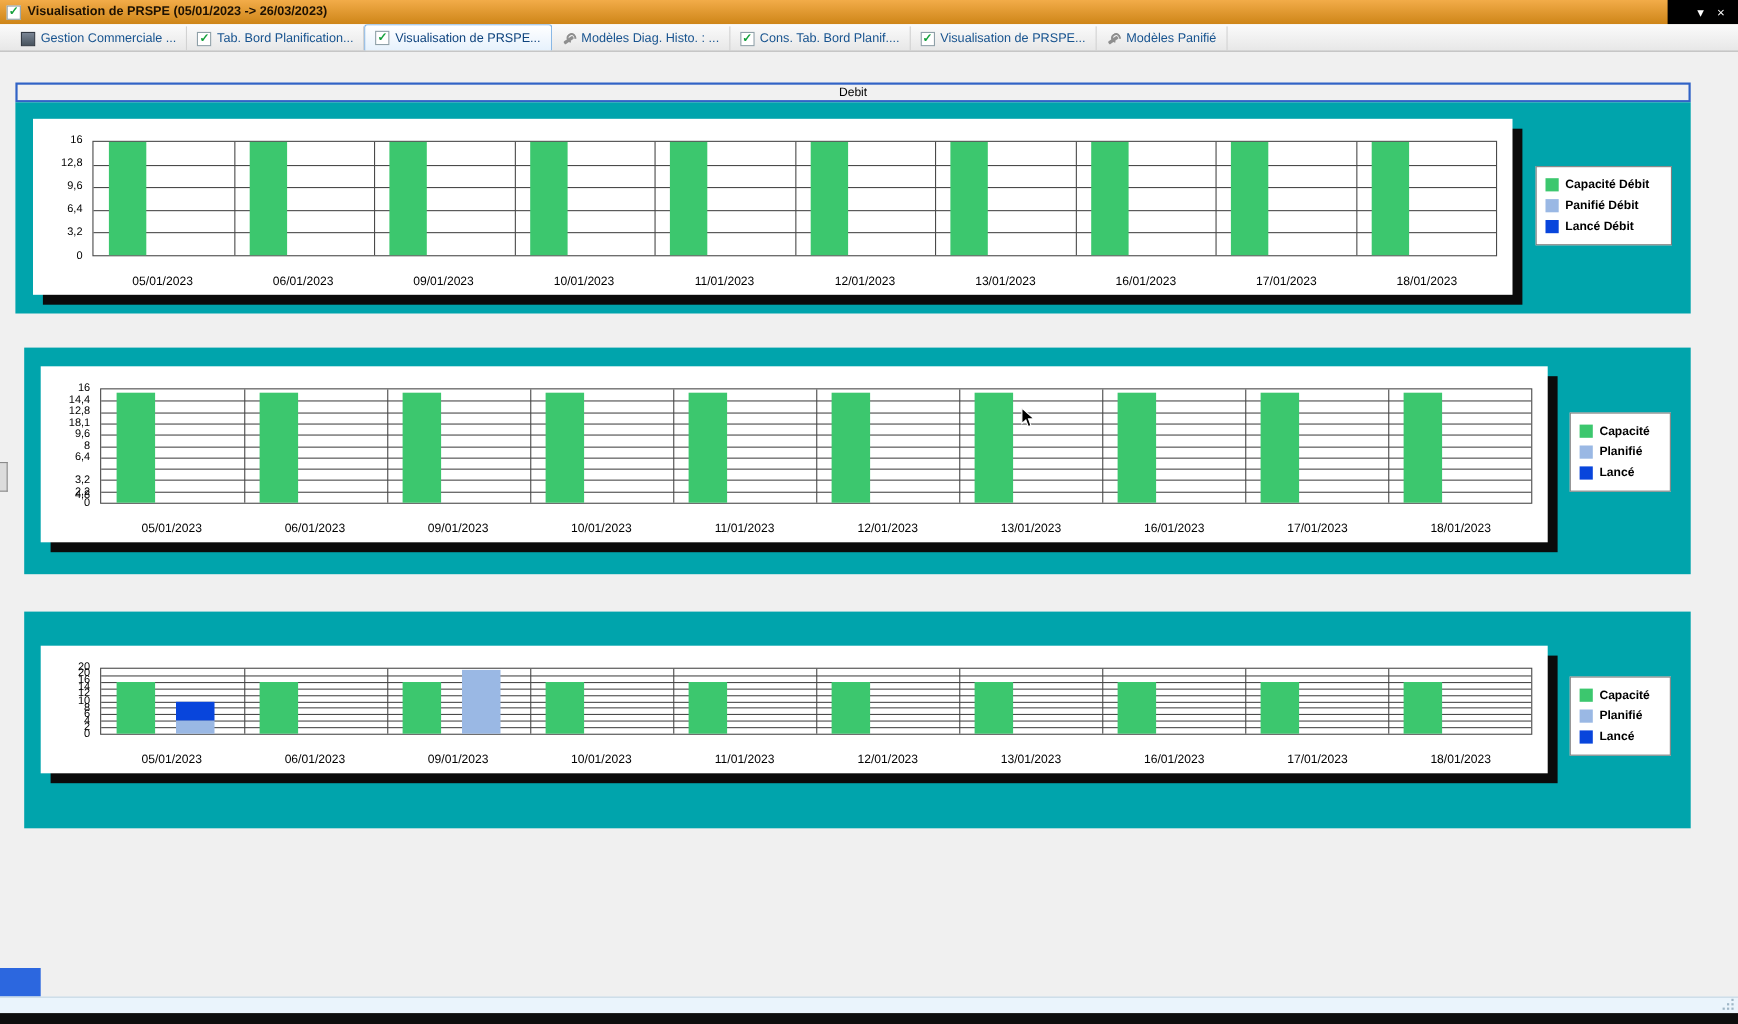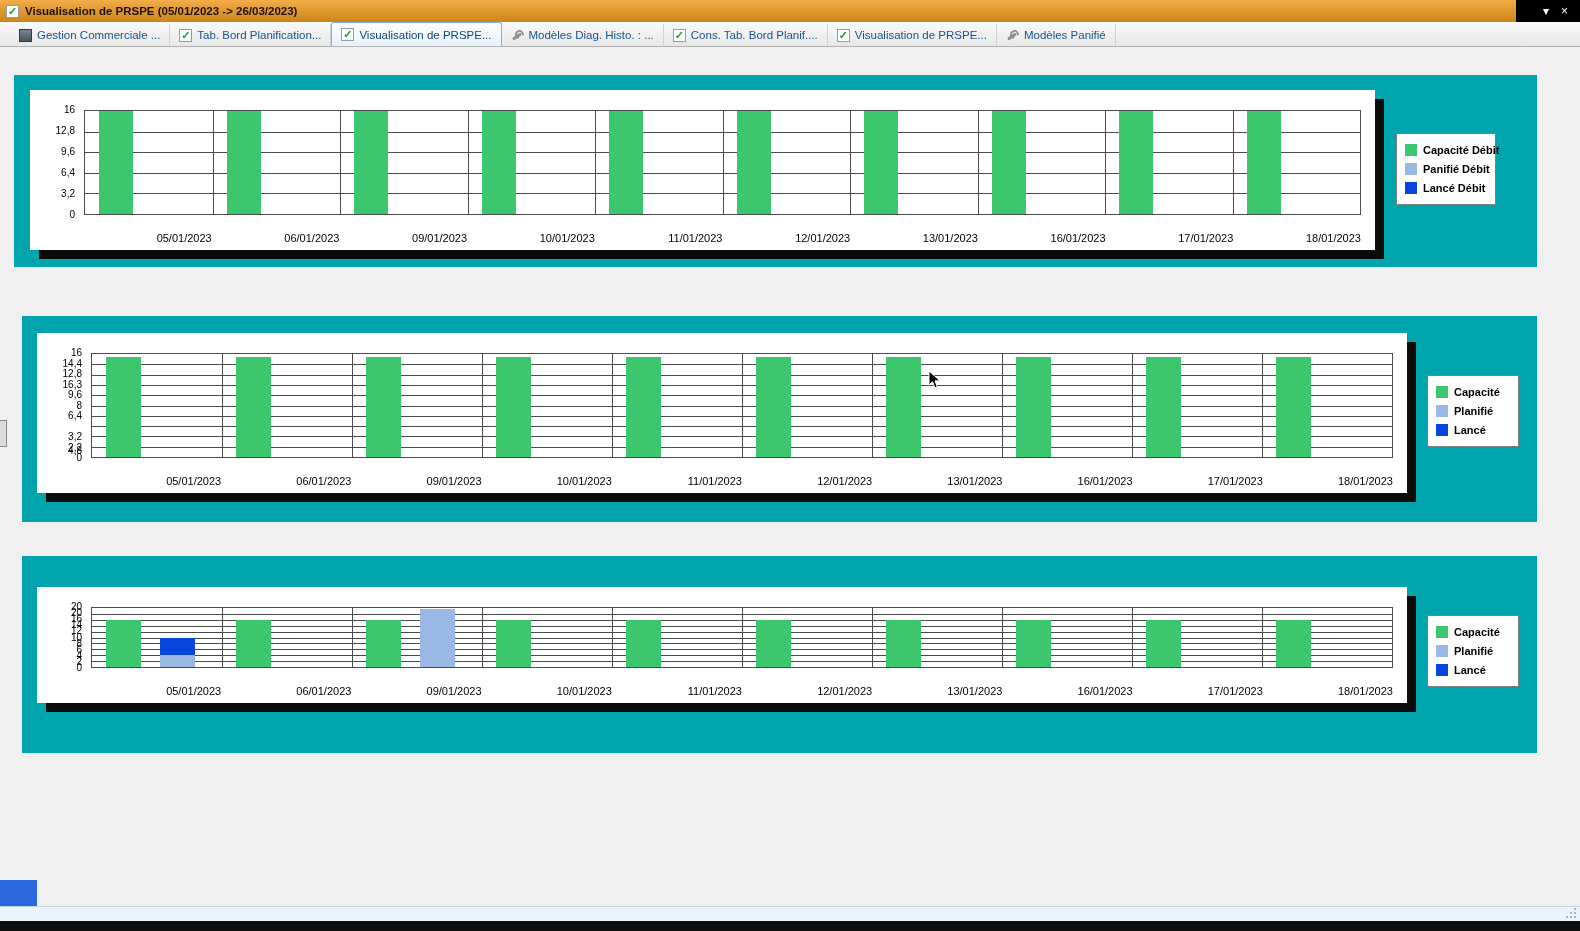--- a/index.html
+++ b/index.html
@@ -43,21 +43,21 @@
 
   .chartbox { position:absolute; background:#fff; box-shadow:9px 9px 0 0 #0B0B0B; }
   .plot { position:absolute; left:54px; right:14px; top:20px; bottom:35px; border:1px solid #4A4A4A; background:#fff; }
   .gridline { position:absolute; left:0; right:0; height:0; border-top:1px solid #4A4A4A; }
   .vline { position:absolute; top:0; bottom:0; width:0; border-left:1px solid #4A4A4A; }
   .group { position:absolute; top:0; bottom:0; }
   .bar { position:absolute; width:27%; }
   .yaxis { position:absolute; left:0; width:50px; top:20px; bottom:35px; }
   .ytick { position:absolute; right:5px; transform:translateY(-50%); font-size:10px; line-height:10px; color:#000; white-space:nowrap; }
   .xaxis { position:absolute; left:54px; right:14px; bottom:4px; height:16px; }
-  .xtick { position:absolute; top:2px; text-align:right; font-size:11px; color:#000; }
+  .xtick { position:absolute; top:2px; text-align:center; font-size:11px; color:#000; }
 
   .legend { position:absolute; background:#fff; border:1px solid #7E7E7E; padding:10px 8px;
     display:flex; flex-direction:column; gap:7px; }
   .legend-row { display:flex; align-items:center; gap:6px; }
   .swatch { width:12px; height:12px; flex:0 0 12px; }
   .legend-label { font-size:11px; font-weight:bold; color:#000; white-space:nowrap; }
 
   
   #blueblock { position:absolute; left:0; top:880px; width:37px; height:26px; background:var(--blueblock,#2C67DF); }
   #statusbar { position:absolute; left:0; top:906px; width:100%; height:15px; background:#EAF4FC; border-top:1px solid #C2D4E2; }
@@ -108,20 +108,23 @@
       </div>
       <div class="tab">
         <span class="tabicon wrench-icon"></span>
         <span class="tablabel">Modèles Panifié</span>
       </div>
     </div>
 
   <div id="client" style="position:absolute;left:0;top:47px;width:100%;height:859px;">
 
     <div class="panel" style="left:14px;top:28px;width:1523px;">
+      <div class="panel-header focused">
+        <span class="panel-title">Debit</span>
+      </div>
       <div class="panel-body" style="height:192px;">
         <div class="chartbox" style="left:16px;top:15px;width:1345px;height:160px;">
           <div class="yaxis">
               <div class="ytick" style="top: 0%;">16</div>
               <div class="ytick" style="top: 20%;">12,8</div>
               <div class="ytick" style="top: 40%;">9,6</div>
               <div class="ytick" style="top: 60%;">6,4</div>
               <div class="ytick" style="top: 80%;">3,2</div>
               <div class="ytick" style="top: 100%;">0</div>
             </div>
@@ -176,21 +179,21 @@
               <div class="xtick" style="left: 20%; width: 10%;">09/01/2023</div>
               <div class="xtick" style="left: 30%; width: 10%;">10/01/2023</div>
               <div class="xtick" style="left: 40%; width: 10%;">11/01/2023</div>
               <div class="xtick" style="left: 50%; width: 10%;">12/01/2023</div>
               <div class="xtick" style="left: 60%; width: 10%;">13/01/2023</div>
               <div class="xtick" style="left: 70%; width: 10%;">16/01/2023</div>
               <div class="xtick" style="left: 80%; width: 10%;">17/01/2023</div>
               <div class="xtick" style="left: 90%; width: 10%;">18/01/2023</div>
             </div>
         </div>
-        <div class="legend" style="left:1382px;top:58px;width:100px;">
+        <div class="legend" style="left:1382px;top:58px;width:124px;">
             <div class="legend-row">
               <div class="swatch" style="background: rgb(60, 199, 110);"></div>
               <div class="legend-label">Capacité Débit</div>
             </div>
             <div class="legend-row">
               <div class="swatch" style="background: rgb(154, 184, 228);"></div>
               <div class="legend-label">Panifié Débit</div>
             </div>
             <div class="legend-row">
               <div class="swatch" style="background: rgb(8, 69, 220);"></div>
@@ -200,21 +203,21 @@
       </div>
     </div>
 
     <div class="panel" style="left:22px;top:269px;width:1515px;">
       <div class="panel-body" style="height:206px;">
         <div class="chartbox" style="left:15px;top:17px;width:1370px;height:160px;">
           <div class="yaxis">
               <div class="ytick" style="top: 0%;">16</div>
               <div class="ytick" style="top: 10%;">14,4</div>
               <div class="ytick" style="top: 20%;">12,8</div>
-              <div class="ytick" style="top: 30%;">16,3</div>
+              <div class="ytick" style="top: 30%;">18,1</div>
               <div class="ytick" style="top: 40%;">9,6</div>
               <div class="ytick" style="top: 50%;">8</div>
               <div class="ytick" style="top: 60%;">6,4</div>
               <div class="ytick" style="top: 70%; margin-top: 24px;">4,8</div>
               <div class="ytick" style="top: 80%;">3,2</div>
               <div class="ytick" style="top: 90%;">2,2</div>
               <div class="ytick" style="top: 100%;">0</div>
             </div>
           <div class="plot">
               <div class="gridline" style="top: 10%;"></div>

